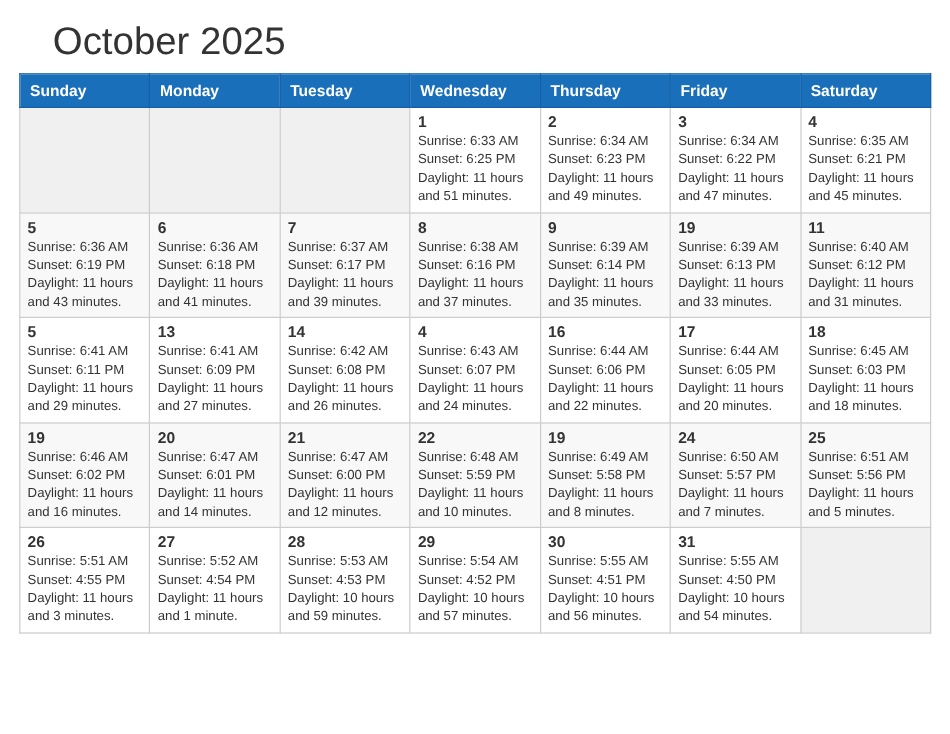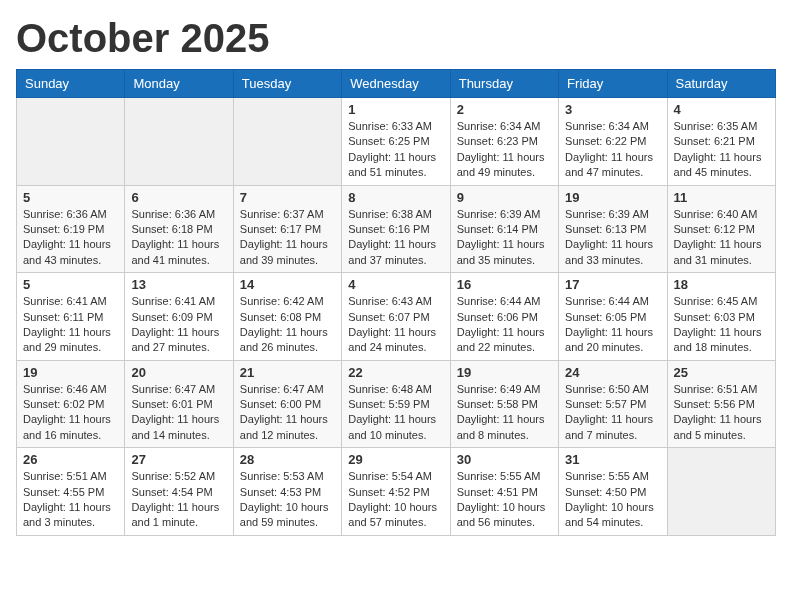--- a/index.html
+++ b/index.html
@@ -22,40 +22,41 @@
       gap: 4px;
     }
     .logo-icon {
       width: 28px;
       height: 28px;
     }
     .title-block {
       text-align: right;
     }
     .month-title {
-      font-size: 40px;
-      color: #333;
-      font-weight: bold;
+      font-size: 32px;
+      color: #333;
+      font-weight: normal;
+      margin-left: 28px;
     }
     .location {
       font-size: 14px;
       color: #555;
     }
     .calendar {
       width: 100%;
       border-collapse: collapse;
       border: 1px solid #ccc;
     }
     .calendar th {
       background: #1a6fba;
       color: #fff;
       text-align: left;
       padding: 6px 8px;
       font-size: 13px;
-      font-weight: normal;
+      font-weight: bold;
       border: 1px solid #1560a8;
     }
     .calendar td {
       vertical-align: top;
       border: 1px solid #ccc;
       padding: 4px 6px;
       width: 108px;
       min-height: 80px;
       font-size: 11px;
       color: #333;

